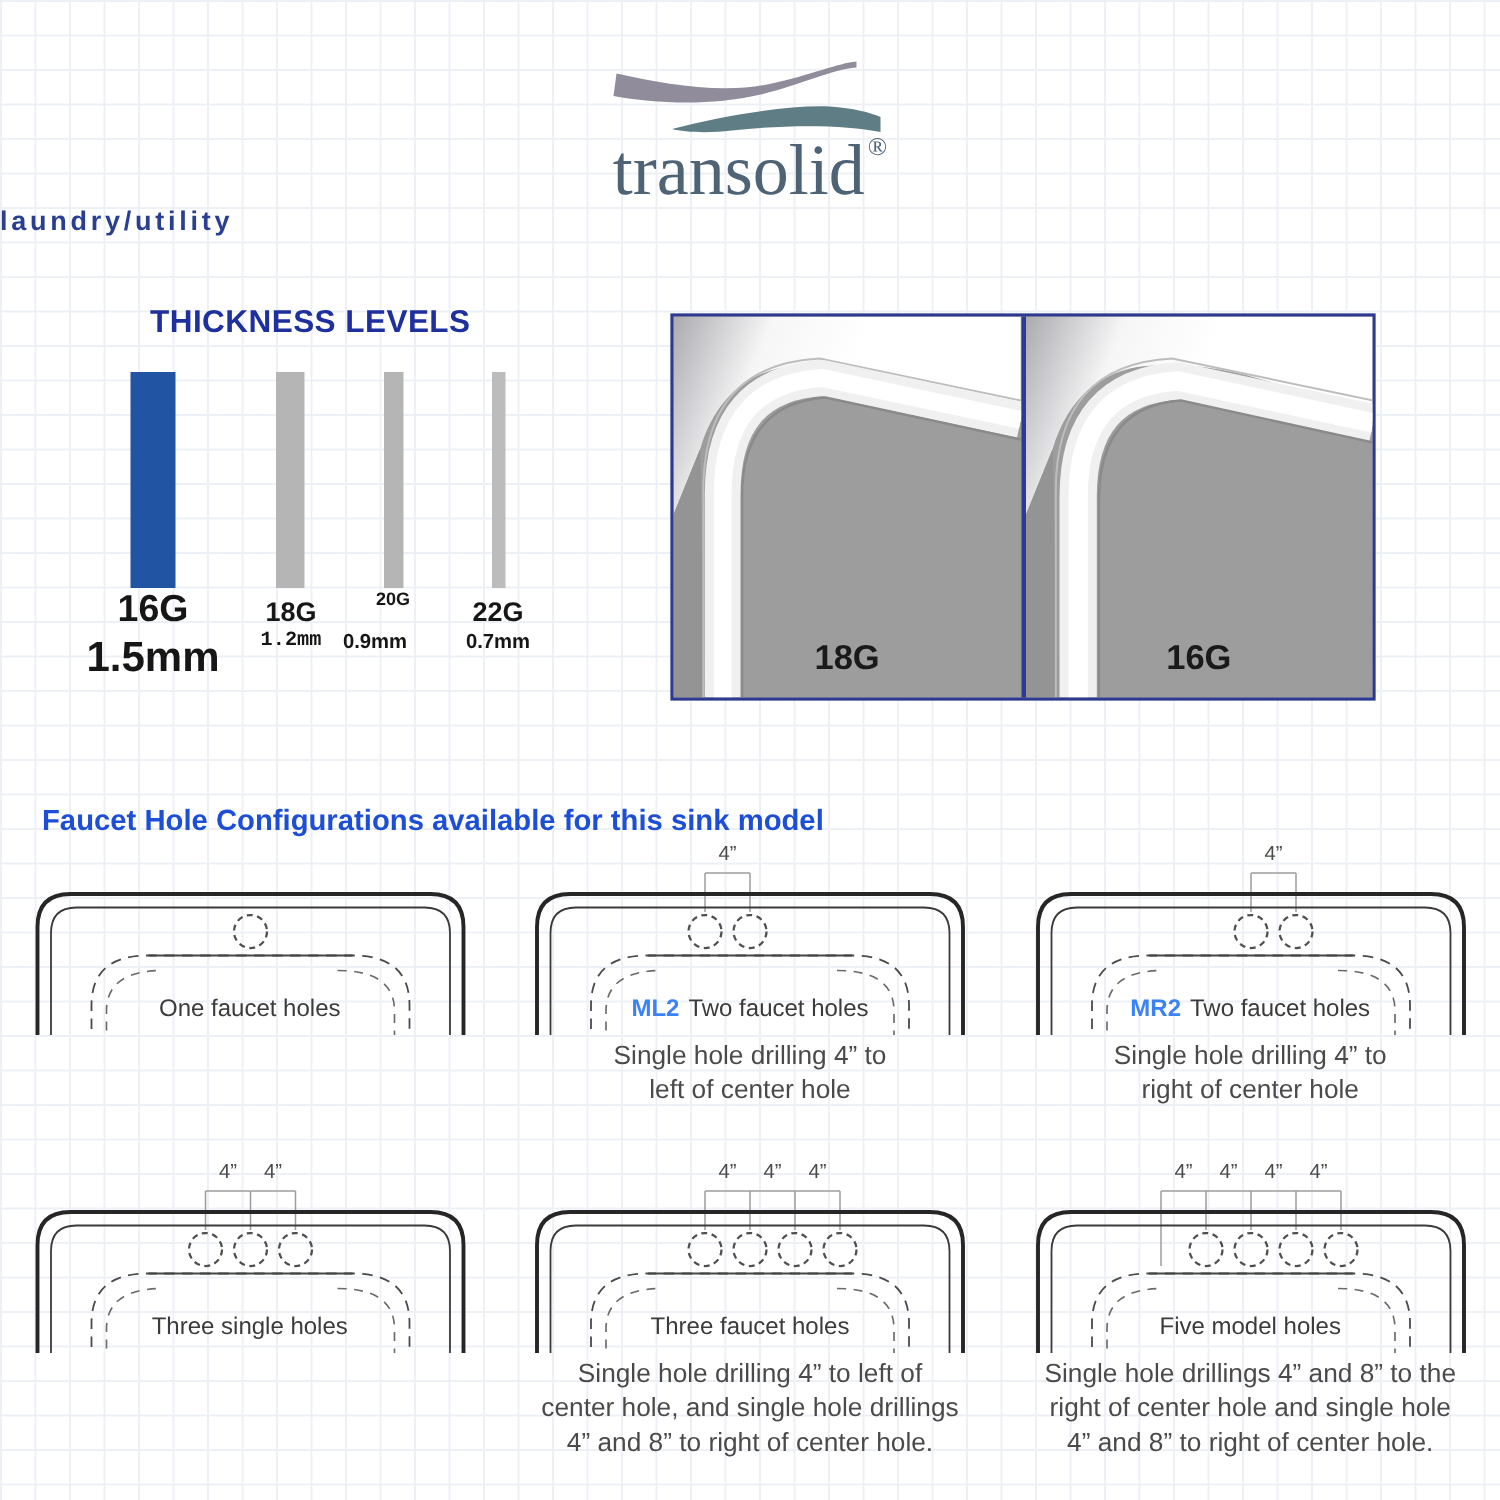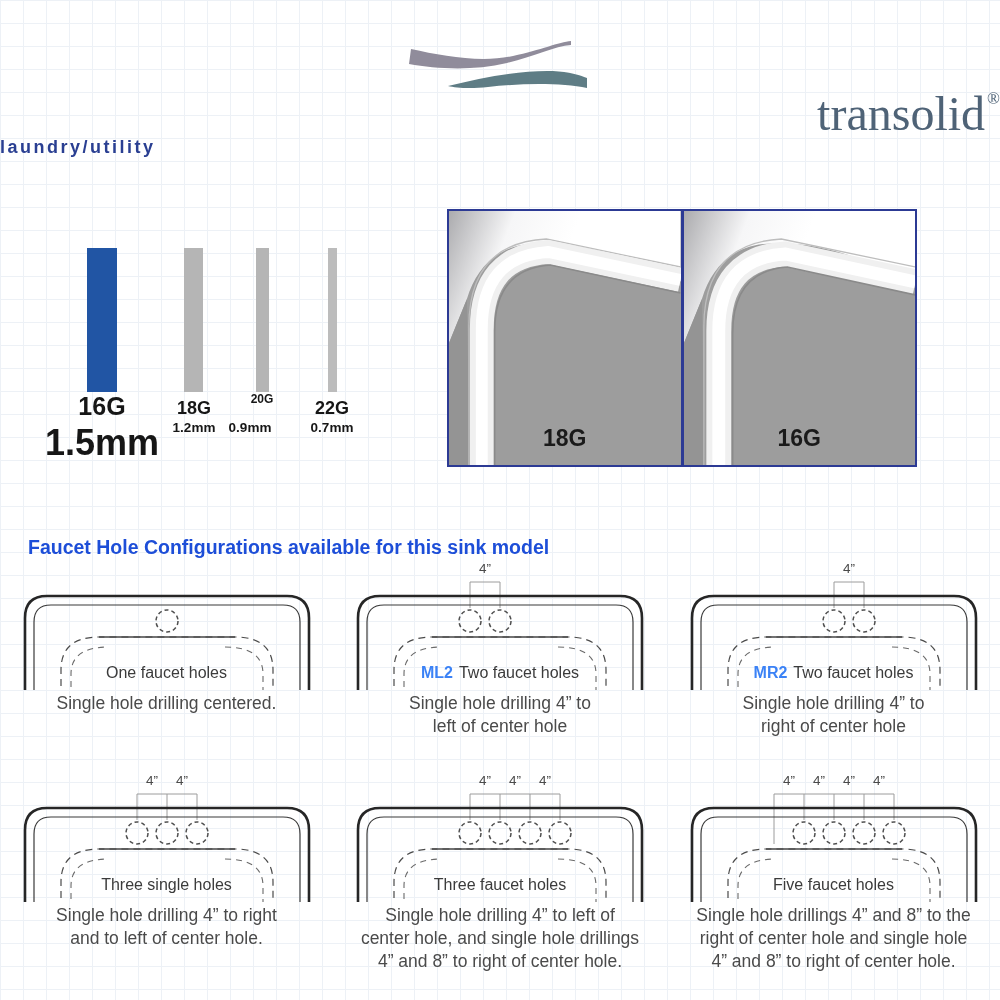--- a/index.html
+++ b/index.html
@@ -6,38 +6,38 @@
   body{
     width:1000px;height:1000px;position:relative;overflow:hidden;
     font-family:"Liberation Sans", sans-serif;
     background-color:#ffffff;
     background-image:linear-gradient(#edf1f6 1px, transparent 1px),
                      linear-gradient(90deg, #edf1f6 1px, transparent 1px);
     background-size:23px 23px;
   }
   
   .logo-waves{position:absolute;left:403px;top:36px;width:190px;height:58px;}
-  .brand{position:absolute;top:86px;left:0;right:0;text-align:right;
+  .brand{position:absolute;top:86px;left:0;right:0;text-align:center;
     font-family:"Liberation Serif", serif;font-size:48px;color:#4f6377;letter-spacing:0px;}
   .brand sup{font-size:17px;vertical-align:26px;margin-left:2px;}
   .tagline{position:absolute;top:137px;left:0;right:0;text-align:left;
     font-size:18px;font-weight:bold;color:#2a3f92;letter-spacing:2.5px;}
   
   .thickness{position:absolute;left:60px;top:200px;width:345px;height:275px;}
   .thickness-heading{position:absolute;left:40px;top:3px;font-size:21px;font-weight:bold;color:#1e2f9e;letter-spacing:0.3px;}
   .bar{position:absolute;top:48px;height:144px;}
   .bar-16g{left:27px;width:30px;background:#2155a4;}
   .bar-18g{left:124px;width:19px;background:#b5b5b5;}
   .bar-20g{left:196px;width:13px;background:#b5b5b5;}
   .bar-22g{left:268px;width:9px;background:#bcbcbc;}
   .glabel{position:absolute;width:120px;text-align:center;font-weight:bold;color:#161616;}
   .g16-label{left:-18px;top:192px;font-size:25px;}
-  .g16-mm{left:-18px;top:222px;font-size:36px;}
+  .g16-mm{left:-18px;top:222px;font-size:28px;}
   .g18-label{left:74px;top:198px;font-size:18px;}
-  .g18-mm{left:74px;top:220px;font-size:13.5px;}
+  .g18-mm{left:74px;top:220px;font-size:13.5px;font-family:Liberation Mono, monospace;}
   .g20-label{left:142px;top:192px;font-size:12px;}
   .g20-mm{left:130px;top:220px;font-size:13.5px;}
   .g22-label{left:212px;top:198px;font-size:18px;}
   .g22-mm{left:212px;top:220px;font-size:13.5px;}
   
   .compare{position:absolute;left:447px;top:209px;width:470px;height:258px;
     border:2px solid #2c3a94;display:flex;box-sizing:border-box;background:#9d9d9d;}
   .panel{position:relative;flex:1 1 0;overflow:hidden;}
   .panel + .panel{border-left:3px solid #2c3a94;}
   .panel svg{display:block;width:100%;height:100%;}
@@ -59,20 +59,21 @@
 <body>
 
 <svg class="logo-waves" viewBox="0 0 190 58">
   <path d="M8,13 C40,20 78,27 110,20 C138,14 156,6 168,5 L168,9 C152,10 130,21 104,27 C70,35 34,33 6,28 Z" fill="#908c9b"></path>
   <path d="M45,50 C80,41 120,34 150,35 C166,36 177,39 184,42 L184,52 C160,47 120,47 85,51 C68,53 53,52 45,50 Z" fill="#5f7d85"></path>
 </svg>
 <div class="brand"><span>transolid</span><sup>®</sup></div>
 <div class="tagline">laundry/utility</div>
 
 <div class="thickness">
+  <div class="thickness-heading">THICKNESS LEVELS</div>
   <div class="bar bar-16g"></div>
   <div class="bar bar-18g"></div>
   <div class="bar bar-20g"></div>
   <div class="bar bar-22g"></div>
   <div class="glabel g16-label">16G</div>
   <div class="glabel g16-mm">1.5mm</div>
   <div class="glabel g18-label">18G</div>
   <div class="glabel g18-mm">1.2mm</div>
   <div class="glabel g20-label">20G</div>
   <div class="glabel g20-mm">0.9mm</div>
@@ -128,21 +129,20 @@
     <svg class="sink-svg" viewBox="0 0 300 132" width="300" height="132">
         <path d="M8,140 L8,60 Q8,38 30,38 L270,38 Q292,38 292,60 L292,140" fill="none" stroke="#262626" stroke-width="2.6"></path>
         <path d="M17,140 L17,64 Q17,47 34,47 L266,47 Q283,47 283,64 L283,140" fill="none" stroke="#3a3a3a" stroke-width="1.2"></path>
         <path d="M44,140 L44,112 Q44,79 82,79 L218,79 Q256,79 256,112 L256,140" fill="none" stroke="#4a4a4a" stroke-width="1.2" stroke-dasharray="7 5"></path>
         <line x1="82" y1="79" x2="218" y2="79" stroke="#454545" stroke-width="1.4"></line>
         <path d="M54,140 L54,116 Q54,89 92,89" fill="none" stroke="#6a6a6a" stroke-width="1.1" stroke-dasharray="6 5"></path>
         <path d="M208,89 Q246,89 246,116 L246,140" fill="none" stroke="#6a6a6a" stroke-width="1.1" stroke-dasharray="6 5"></path>
         <circle cx="150" cy="63" r="11" fill="none" stroke="#4f4f4f" stroke-width="1.5" stroke-dasharray="4 3"></circle>
       </svg>
     <div class="sink-label"><span class="code"></span><span class="name">One faucet holes</span></div>
-    <div class="sink-desc">Single hole drilling centered.</div>
   </div>
   <div class="sink-cell">
     <svg class="sink-svg" viewBox="0 0 300 132" width="300" height="132">
         <line x1="120" y1="24" x2="150" y2="24" stroke="#9c9c9c" stroke-width="1"></line>
         <text x="135" y="15" text-anchor="middle" fill="#4a4a4a" font-size="13.5" font-family="Liberation Sans, sans-serif">4”</text>
         <line x1="120" y1="24" x2="120" y2="50" stroke="#9c9c9c" stroke-width="1"></line>
         <line x1="150" y1="24" x2="150" y2="50" stroke="#9c9c9c" stroke-width="1"></line>
         <path d="M8,140 L8,60 Q8,38 30,38 L270,38 Q292,38 292,60 L292,140" fill="none" stroke="#262626" stroke-width="2.6"></path>
         <path d="M17,140 L17,64 Q17,47 34,47 L266,47 Q283,47 283,64 L283,140" fill="none" stroke="#3a3a3a" stroke-width="1.2"></path>
         <path d="M44,140 L44,112 Q44,79 82,79 L218,79 Q256,79 256,112 L256,140" fill="none" stroke="#4a4a4a" stroke-width="1.2" stroke-dasharray="7 5"></path>
@@ -188,22 +188,20 @@
         <path d="M17,140 L17,64 Q17,47 34,47 L266,47 Q283,47 283,64 L283,140" fill="none" stroke="#3a3a3a" stroke-width="1.2"></path>
         <path d="M44,140 L44,112 Q44,79 82,79 L218,79 Q256,79 256,112 L256,140" fill="none" stroke="#4a4a4a" stroke-width="1.2" stroke-dasharray="7 5"></path>
         <line x1="82" y1="79" x2="218" y2="79" stroke="#454545" stroke-width="1.4"></line>
         <path d="M54,140 L54,116 Q54,89 92,89" fill="none" stroke="#6a6a6a" stroke-width="1.1" stroke-dasharray="6 5"></path>
         <path d="M208,89 Q246,89 246,116 L246,140" fill="none" stroke="#6a6a6a" stroke-width="1.1" stroke-dasharray="6 5"></path>
         <circle cx="120" cy="63" r="11" fill="none" stroke="#4f4f4f" stroke-width="1.5" stroke-dasharray="4 3"></circle>
         <circle cx="150" cy="63" r="11" fill="none" stroke="#4f4f4f" stroke-width="1.5" stroke-dasharray="4 3"></circle>
         <circle cx="180" cy="63" r="11" fill="none" stroke="#4f4f4f" stroke-width="1.5" stroke-dasharray="4 3"></circle>
       </svg>
     <div class="sink-label"><span class="code"></span><span class="name">Three single holes</span></div>
-    <div class="sink-desc">Single hole drilling 4” to right
-and to left of center hole.</div>
   </div>
   <div class="sink-cell">
     <svg class="sink-svg" viewBox="0 0 300 132" width="300" height="132">
         <line x1="120" y1="24" x2="150" y2="24" stroke="#9c9c9c" stroke-width="1"></line>
         <text x="135" y="15" text-anchor="middle" fill="#4a4a4a" font-size="13.5" font-family="Liberation Sans, sans-serif">4”</text>
         <line x1="150" y1="24" x2="180" y2="24" stroke="#9c9c9c" stroke-width="1"></line>
         <text x="165" y="15" text-anchor="middle" fill="#4a4a4a" font-size="13.5" font-family="Liberation Sans, sans-serif">4”</text>
         <line x1="180" y1="24" x2="210" y2="24" stroke="#9c9c9c" stroke-width="1"></line>
         <text x="195" y="15" text-anchor="middle" fill="#4a4a4a" font-size="13.5" font-family="Liberation Sans, sans-serif">4”</text>
         <line x1="120" y1="24" x2="120" y2="50" stroke="#9c9c9c" stroke-width="1"></line>
@@ -245,18 +243,18 @@
         <path d="M17,140 L17,64 Q17,47 34,47 L266,47 Q283,47 283,64 L283,140" fill="none" stroke="#3a3a3a" stroke-width="1.2"></path>
         <path d="M44,140 L44,112 Q44,79 82,79 L218,79 Q256,79 256,112 L256,140" fill="none" stroke="#4a4a4a" stroke-width="1.2" stroke-dasharray="7 5"></path>
         <line x1="82" y1="79" x2="218" y2="79" stroke="#454545" stroke-width="1.4"></line>
         <path d="M54,140 L54,116 Q54,89 92,89" fill="none" stroke="#6a6a6a" stroke-width="1.1" stroke-dasharray="6 5"></path>
         <path d="M208,89 Q246,89 246,116 L246,140" fill="none" stroke="#6a6a6a" stroke-width="1.1" stroke-dasharray="6 5"></path>
         <circle cx="120" cy="63" r="11" fill="none" stroke="#4f4f4f" stroke-width="1.5" stroke-dasharray="4 3"></circle>
         <circle cx="150" cy="63" r="11" fill="none" stroke="#4f4f4f" stroke-width="1.5" stroke-dasharray="4 3"></circle>
         <circle cx="180" cy="63" r="11" fill="none" stroke="#4f4f4f" stroke-width="1.5" stroke-dasharray="4 3"></circle>
         <circle cx="210" cy="63" r="11" fill="none" stroke="#4f4f4f" stroke-width="1.5" stroke-dasharray="4 3"></circle>
       </svg>
-    <div class="sink-label"><span class="code"></span><span class="name">Five faucet holes</span></div>
+    <div class="sink-label"><span class="code"></span><span class="name">Five model holes</span></div>
     <div class="sink-desc">Single hole drillings 4” and 8” to the
 right of center hole and single hole
 4” and 8” to right of center hole.</div>
   </div>
 </div>
 
 </body></html>

